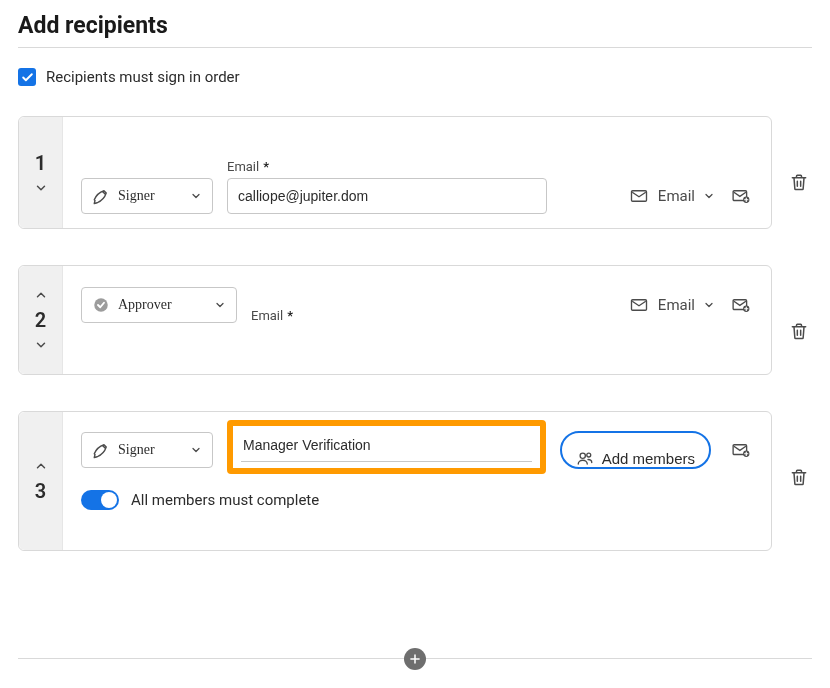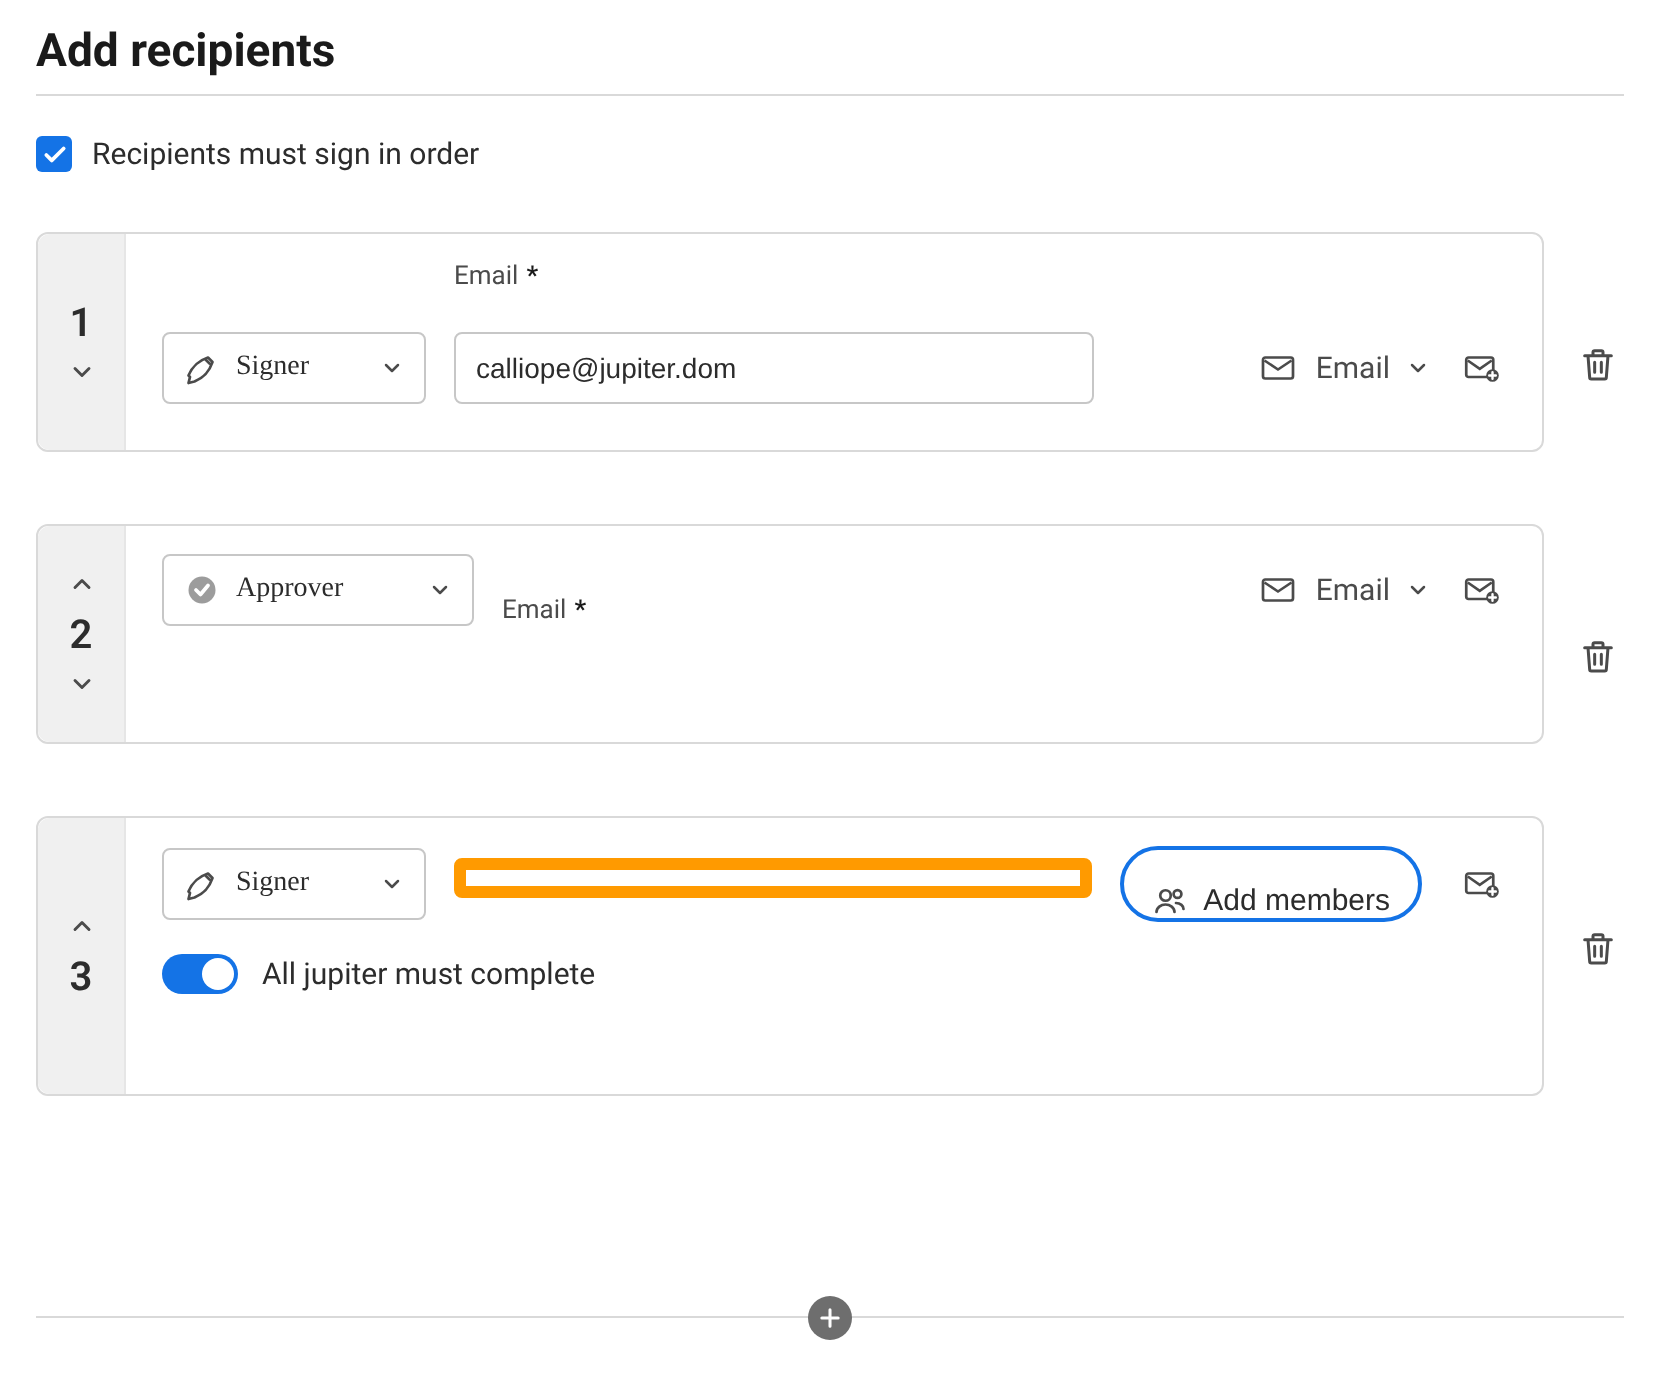--- a/index.html
+++ b/index.html
@@ -71,21 +71,21 @@
     display:flex; align-items:center; gap:8px;
     height:36px; padding:0 10px;
     border:1px solid #c7c7c7; border-radius:4px;
     min-width:132px; background:#fff; cursor:pointer;
     font-size:14px; color:#2c2c2c;font-family:Liberation Serif, serif;
   }
   .role-select.approver { min-width:156px;align-items:center; }
   .role-select svg.leading { width:18px;height:18px;color:#4b4b4b; flex-shrink:0; }
   .role-select svg.caret { width:12px;height:12px;color:#4b4b4b; margin-left:auto; }
 
-  .field-wrap { flex:1; max-width:320px; display:flex;flex-direction:column;gap:20px;}
+  .field-wrap { flex:1; max-width:320px; display:flex;flex-direction:column;gap:4px;margin-top:28px;}
   .field-label { font-size:13px;color:#4b4b4b;}
   .req-star { color:#1a1a1a; margin-left:4px; font-weight:600;}
   .text-input {
     height:36px; width:100%;
     border:1px solid #c7c7c7; border-radius:4px;
     padding:0 10px; font-size:14px; color:#2c2c2c; background:#fff;
   }
 
   .deliver-select {
     margin-left:auto;
@@ -335,38 +335,39 @@
         <div class="role-select">
           <svg class="leading">
               <use href="#i-pen"></use>
             </svg>
           <span>Signer</span>
           <svg class="caret">
               <use href="#i-chev-down"></use>
             </svg>
         </div>
         <div class="highlight-box">
+          <input class="group-input" type="text" value="Manager Verification" style="">
         </div>
         <button class="add-members-btn">
           <svg>
               <use href="#i-users"></use>
             </svg>
           <span>Add members</span>
         </button>
         <div class="tool-icon personalize" style="margin-left:4px;">
           <svg>
               <use href="#i-mail-plus"></use>
             </svg>
         </div>
       </div>
       <div class="toggle-row">
         <div class="toggle">
             <div class="knob"></div>
           </div>
-        <span class="toggle-label">All jupiter must complete</span>
+        <span class="toggle-label">All members must complete</span>
       </div>
     </div>
   </div>
   <div class="delete-col">
     <div class="tool-icon">
       <svg>
           <use href="#i-trash"></use>
         </svg>
     </div>
   </div>

